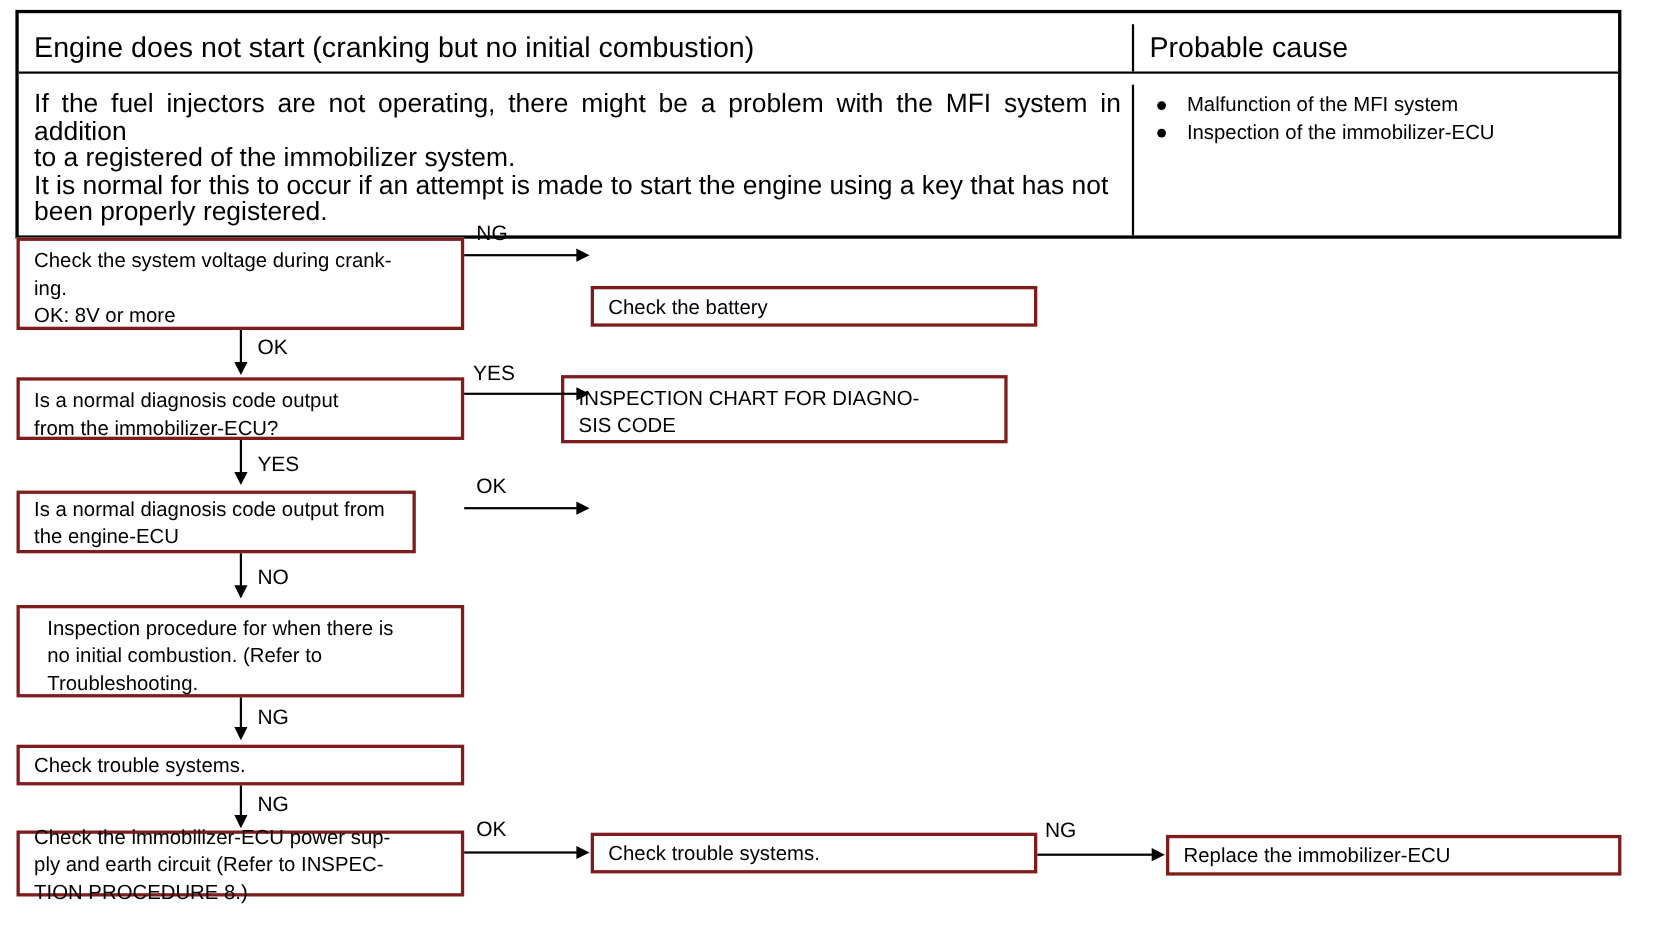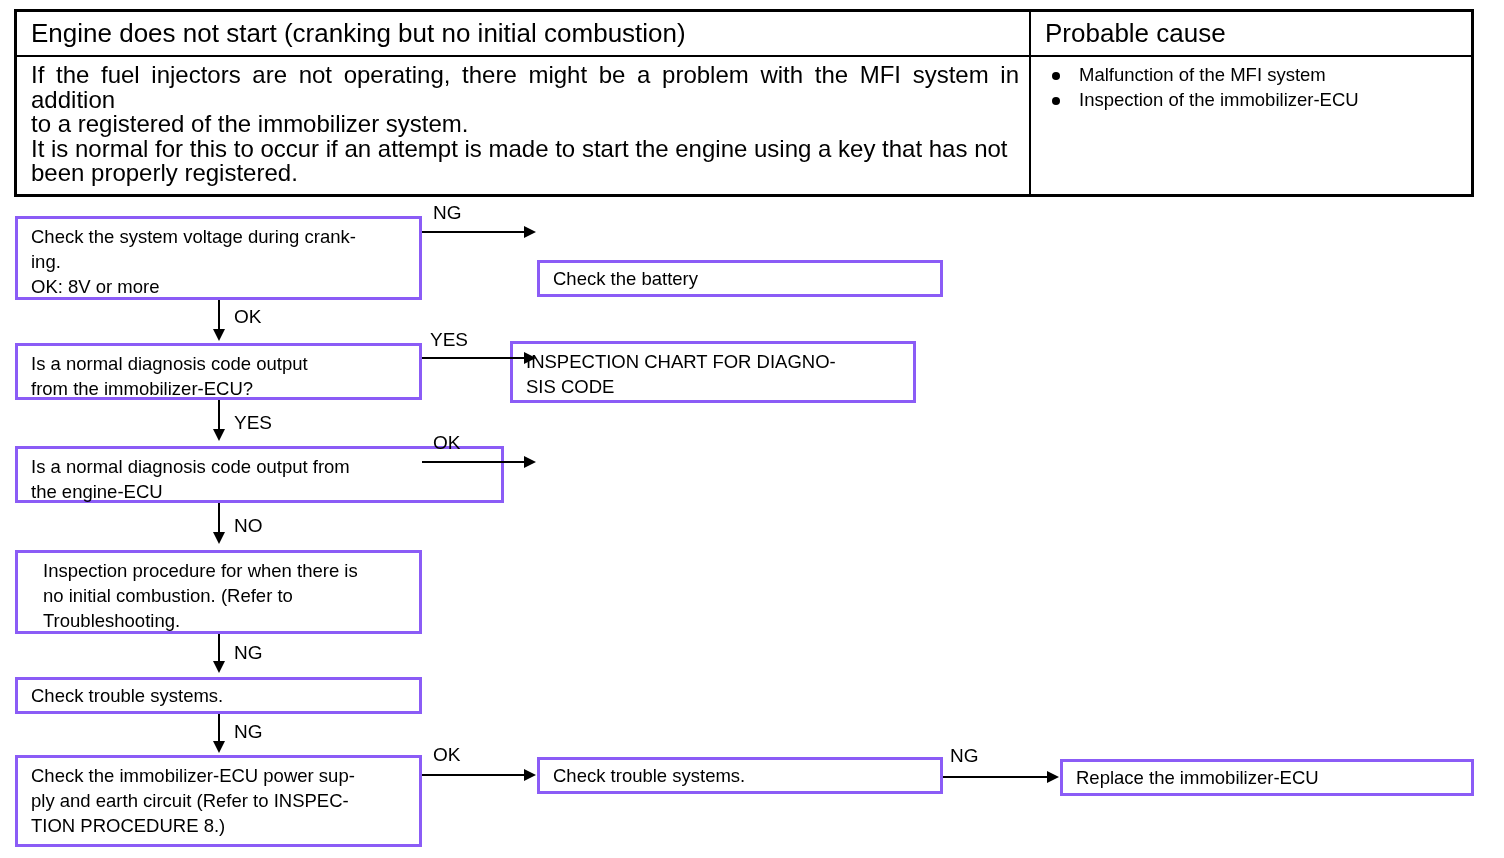--- a/index.html
+++ b/index.html
@@ -21,20 +21,21 @@
     position: absolute;
     left: 14px;
     top: 9px;
     width: 1460px;
     border: 3px solid #000;
     box-sizing: border-box;
   }
   .tbl-row {
     display: flex;
     align-items: stretch;
+    margin-top: 10px;
   }
   .tbl-row.header-row {
     border-bottom: 2px solid #000;
   }
   .cell-left {
     width: 1014px;
     box-sizing: border-box;
     border-right: 2px solid #000;
     padding: 6px 10px 8px 14px;
   }
@@ -86,21 +87,21 @@
   
   #flowchart {
     position: absolute;
     left: 0;
     top: 0;
     width: 1504px;
     height: 858px;
   }
   .fc-box {
     position: absolute;
-    border: 3px solid #8b5cf6;
+    border: 3px solid #7f1d1d;
     box-sizing: border-box;
     background: #fff;
     display: flex;
     align-items: flex-start;
     padding: 5px 8px 5px 13px;
   }
   .fc-box .fc-text {
     font-size: 18.5px;
     line-height: 25px;
     white-space: pre-line;
@@ -194,21 +195,21 @@
   </div>
 
   <div class="conn conn-h" style="left:422px; top:357px; width:104px;"></div>
   <div class="arrow-right" style="left:524px; top:352px;"></div>
   <div class="edge-label" style="left:430px; top:330px;">YES</div>
 
   <div class="conn conn-v" style="left:218px; top:400px; height:32px;"></div>
   <div class="arrow-down" style="left:213px; top:429px;"></div>
   <div class="edge-label" style="left:234px; top:413px;">YES</div>
 
-  <div class="fc-box" style="left:15px; top:446px; width:489px; height:57px;">
+  <div class="fc-box" style="left:15px; top:446px; width:363px; height:57px;align-items:center;">
     <div class="fc-text">Is a normal diagnosis code output from
 the engine-ECU</div>
   </div>
 
 
   <div class="conn conn-h" style="left:422px; top:461px; width:104px;"></div>
   <div class="arrow-right" style="left:524px; top:456px;"></div>
   <div class="edge-label" style="left:433px; top:433px;">OK</div>
 
   <div class="conn conn-v" style="left:218px; top:503px; height:32px;"></div>
@@ -226,21 +227,21 @@
   <div class="edge-label" style="left:234px; top:643px;">NG</div>
 
   <div class="fc-box" style="left:15px; top:677px; width:407px; height:37px; align-items:center;">
     <div class="fc-text">Check trouble systems.</div>
   </div>
 
   <div class="conn conn-v" style="left:218px; top:714px; height:30px;"></div>
   <div class="arrow-down" style="left:213px; top:741px;"></div>
   <div class="edge-label" style="left:234px; top:722px;">NG</div>
 
-  <div class="fc-box" style="left:15px; top:755px; width:407px; height:92px;">
+  <div class="fc-box" style="left:15px; top:755px; width:407px; height:60px;align-items:center;">
     <div class="fc-text">Check the immobilizer-ECU power sup-
 ply and earth circuit (Refer to INSPEC-
 TION PROCEDURE 8.)</div>
   </div>
 
   <div class="fc-box" style="left:537px; top:757px; width:406px; height:37px; align-items:center;">
     <div class="fc-text">Check trouble systems.</div>
   </div>
 
   <div class="fc-box" style="left:1060px; top:759px; width:414px; height:37px; align-items:center;">

